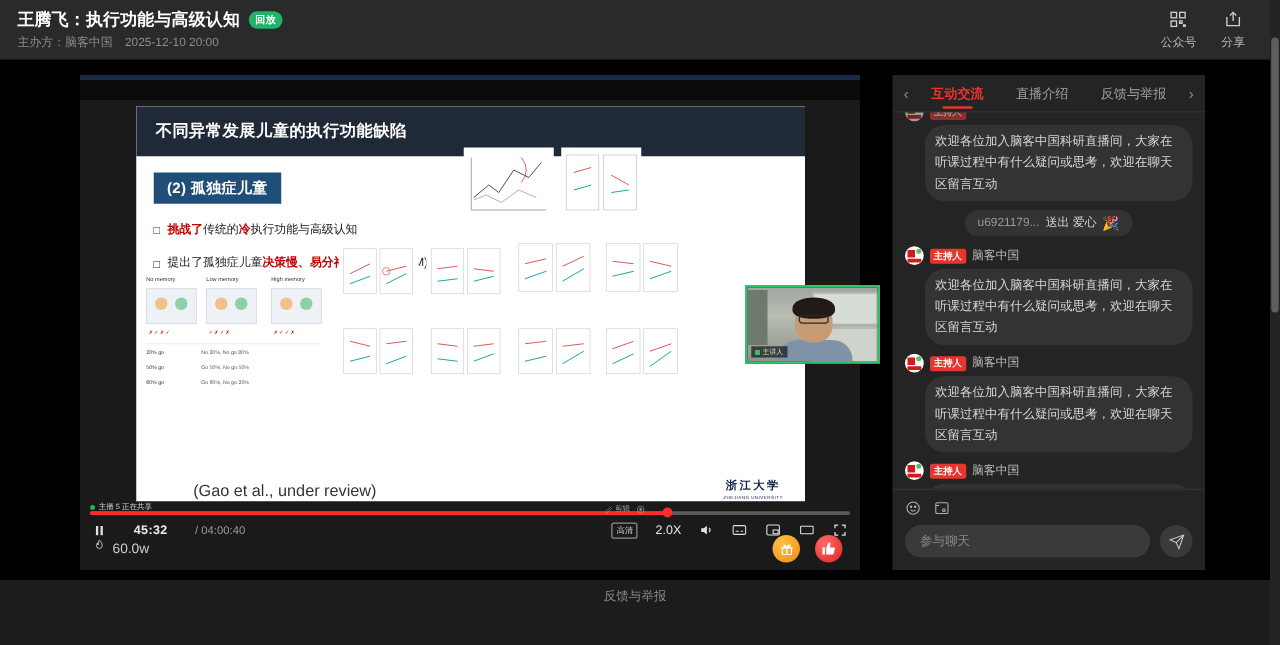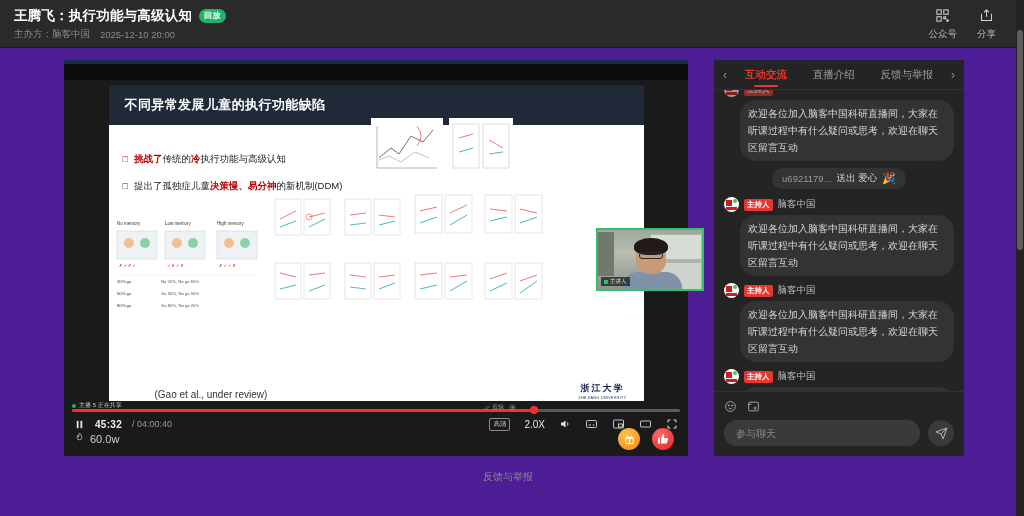--- a/index.html
+++ b/index.html
@@ -2,21 +2,21 @@
 <html><head>
 <meta charset="utf-8">
 <style>
   * { box-sizing: border-box; margin: 0; padding: 0; }
   html, body {
     width: 1024px; height: 516px;
     background: #1c1c1c;
     font-family: "Liberation Sans", "DejaVu Sans", sans-serif;
     overflow: hidden;
   }
-  .page { position: relative; width: 1024px; height: 516px; background: #4c1d95; }
+  .page { position: relative; width: 1024px; height: 464px; background: #000000; }
 
   
   .header {
     position: absolute; left: 0; top: 0; width: 1016px; height: 48px;
     background: #2a2a2a; border-bottom: 1px solid #1a1a1a;
     display: flex; align-items: center; padding: 0 14px;
   }
   .hdr-left { flex: 1; display: flex; flex-direction: column; justify-content: center; gap: 3px; }
   .hdr-title-row { display: flex; align-items: center; gap: 7px; }
   .hdr-title { color: #ffffff; font-size: 13.5px; font-weight: bold; letter-spacing: .2px; }
@@ -55,21 +55,21 @@
     display: inline-block; background: #1f4e79; color: #ffffff;
     font-size: 12px; font-weight: bold; padding: 4px 11px; letter-spacing: .3px;
   }
   .bullets { margin-top: 14px; }
   .bullet { display: flex; align-items: flex-start; gap: 6px; margin-bottom: 13px; }
   .bullet .sq { font-size: 9px; color: #c00000; line-height: 14px; }
   .bullet.b2 .sq { color: #222; }
   .bullet .txt { font-size: 9.5px; color: #1a1a1a; line-height: 14px; white-space: nowrap; }
   .r { color: #c00000; font-weight: bold; }
 
-  .cite { position: absolute; left: 46px; bottom: 12px; font-size: 10px; color: #333; }
+  .cite { position: absolute; left: 46px; bottom: 12px; font-size: 13px; color: #333; }
   .zju-logo {
     position: absolute; right: 10px; bottom: 6px; width: 62px; height: 30px;
     display: flex; flex-direction: column; align-items: center; justify-content: center;
   }
   .zju-cn { font-size: 9px; color: #10224a; letter-spacing: 2px; font-weight: bold; font-family: "Liberation Serif", serif; }
   .zju-en { font-size: 3.6px; color: #10224a; letter-spacing: .4px; margin-top: 1px; }
   .fig-box { position: absolute; background: #fff; }
 
   
   .pip {
@@ -103,21 +103,21 @@
   }
   .prog-marks { position: absolute; left: 420px; top: 2px; display: flex; align-items: center; gap: 5px; }
   .prog-marks .m { color: #9a9a9a; font-size: 6px; display: flex; align-items: center; gap: 2px; }
 
   .chips-row { position: absolute; left: 8px; top: 0px; display: flex; align-items: center; gap: 4px; }
   .live-chip { display: flex; align-items: center; gap: 3px; color: #cfcfcf; font-size: 6px; }
   .live-chip .dot2 { width: 4px; height: 4px; border-radius: 50%; background: #24b35c; }
 
   .ctrl-row {
     position: absolute; left: 0; top: 12px; width: 100%; height: 22px;
-    display: flex; align-items: center; padding: 0 10px; gap: 10px;
+    display: flex; align-items: center; padding: 0 10px; gap: 22px;
   }
   .c-ico { color: #e2e2e2; display: flex; align-items: center; justify-content: center; cursor: pointer; }
   .time-txt { color: #ededed; font-size: 10px; font-weight: bold; letter-spacing: .3px; }
   .time-total { color: #9b9b9b; font-size: 9px; }
   .ctrl-right { margin-left: auto; display: flex; align-items: center; gap: 14px; }
   .q-chip {
     border: 1px solid #8d8d8d; color: #dcdcdc; font-size: 6.5px; padding: 1px 3px; border-radius: 2px;
   }
   .spd { color: #e6e6e6; font-size: 10px; }
 
@@ -248,20 +248,21 @@
   <div class="player-wrap">
     <div class="player-topbar"></div>
 
     <div class="stage">
 
       <div class="slide">
         <div class="slide-head">
           <div class="slide-head-txt">不同异常发展儿童的执行功能缺陷</div>
         </div>
         <div class="slide-body">
+          <div class="sec-chip">(2) 孤独症儿童</div>
 
           <div class="bullets">
             <div class="bullet b1">
               <span class="sq">□</span>
               <span class="txt"><span class="r">挑战了</span><span>传统的</span><span class="r">冷</span><span>执行功能与高级认知</span></span>
             </div>
             <div class="bullet b2">
               <span class="sq">□</span>
               <span class="txt"><span>提出了孤独症儿童</span><span class="r">决策慢、易分神</span><span>的新机制(DDM)</span></span>
             </div>

